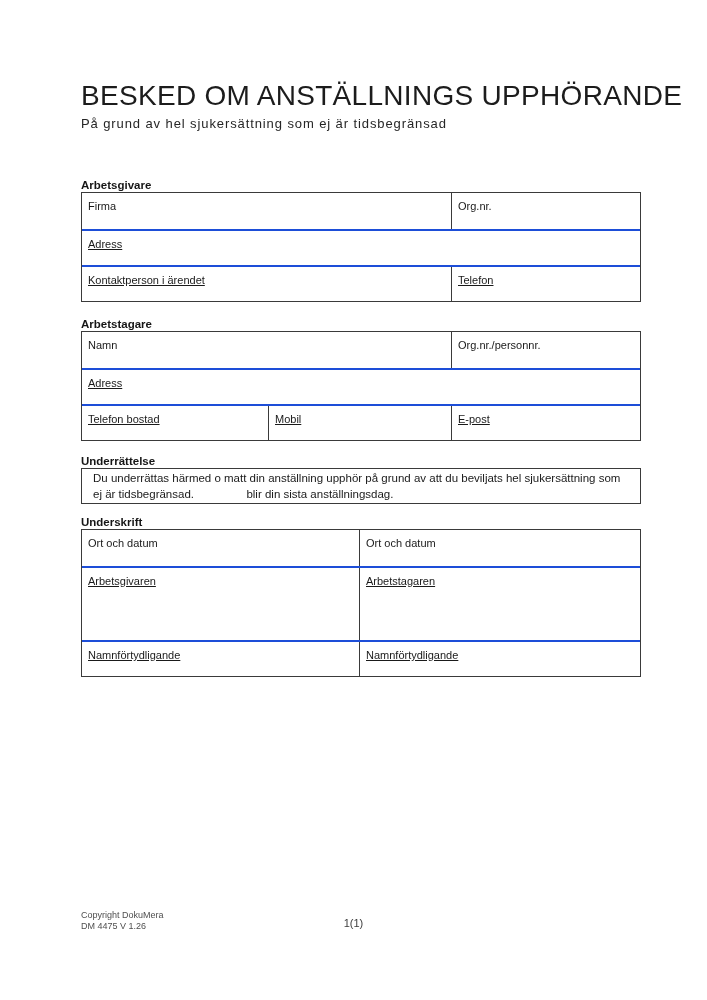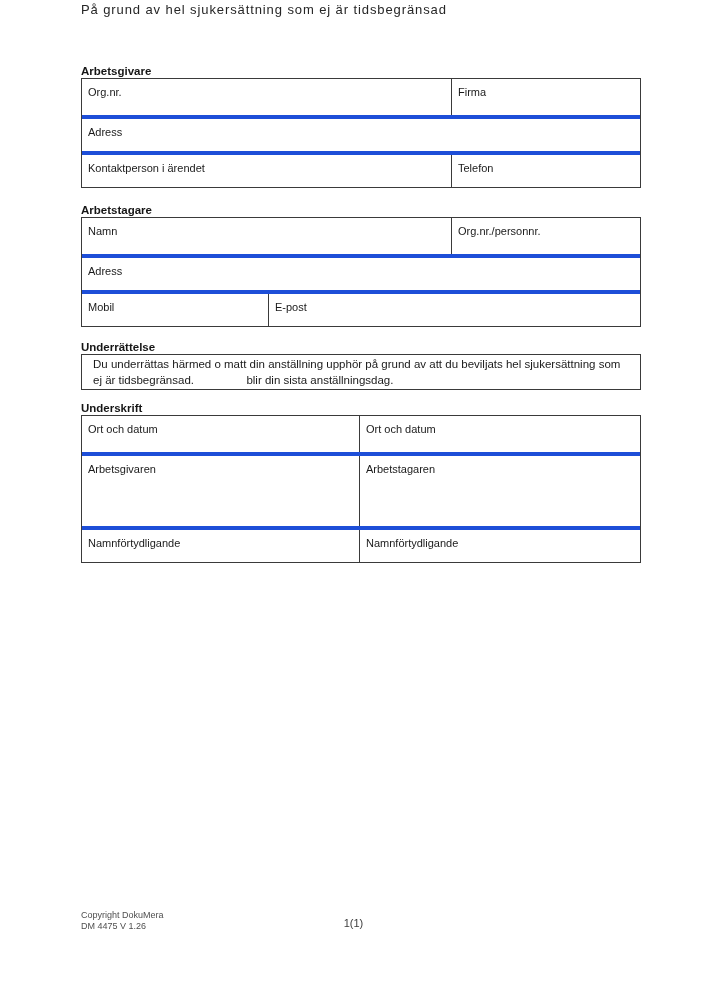--- a/index.html
+++ b/index.html
@@ -46,21 +46,21 @@
   .mt-first { margin-top: 45px; }
   .mt-s2 { margin-top: 15px; }
   .mt-s3 { margin-top: 13px; }
   .mt-s4 { margin-top: 11px; }
   .frame {
     border: 1px solid #3a3a3a;
     width: 560px;
     background: #ffffff;
   }
   .row { display: grid; }
-  .row + .row { border-top: 4px solid #1d4ed8; }
+  .row + .row { border-top: 2px solid #1d4ed8; text-decoration: underline; }
   .r36 { height: 36px; }
   .r74 { height: 74px; }
   .cols-1  { grid-template-columns: 1fr; }
   .cols-2a { grid-template-columns: 369px 1fr; }
   .cols-3  { grid-template-columns: 186px 183px 1fr; }
   .cols-2b { grid-template-columns: 277px 1fr; }
   .cell { padding: 3px 6px; overflow: hidden; }
   .cell + .cell { border-left: 1px solid #3a3a3a; }
   .cell-label {
     font-size: 11px;
@@ -99,30 +99,31 @@
     line-height: 10.5px;
     color: #4f4f4f;
   }
 </style>
 </head>
 <body>
 
 <div class="page">
   <div class="content">
 
+    <h1 class="title">BESKED OM ANSTÄLLNINGS UPPHÖRANDE</h1>
     <div class="subtitle">På grund av hel sjukersättning som ej är tidsbegränsad</div>
 
     <div class="section-heading mt-first">Arbetsgivare</div>
     <div class="frame">
       <div class="row r36 cols-2a">
         <div class="cell">
+          <span class="cell-label">Firma</span>
+        </div>
+        <div class="cell">
           <span class="cell-label">Org.nr.</span>
-        </div>
-        <div class="cell">
-          <span class="cell-label">Firma</span>
         </div>
       </div>
       <div class="row r36 cols-1">
         <div class="cell">
           <span class="cell-label">Adress</span>
         </div>
       </div>
       <div class="row r36 cols-2a">
         <div class="cell">
           <span class="cell-label">Kontaktperson i ärendet</span>
@@ -142,20 +143,23 @@
         <div class="cell">
           <span class="cell-label">Org.nr./personnr.</span>
         </div>
       </div>
       <div class="row r36 cols-1">
         <div class="cell">
           <span class="cell-label">Adress</span>
         </div>
       </div>
       <div class="row r36 cols-3">
+        <div class="cell">
+          <span class="cell-label">Telefon bostad</span>
+        </div>
         <div class="cell">
           <span class="cell-label">Mobil</span>
         </div>
         <div class="cell">
           <span class="cell-label">E-post</span>
         </div>
       </div>
     </div>
 
     <div class="section-heading mt-s3">Underrättelse</div>

